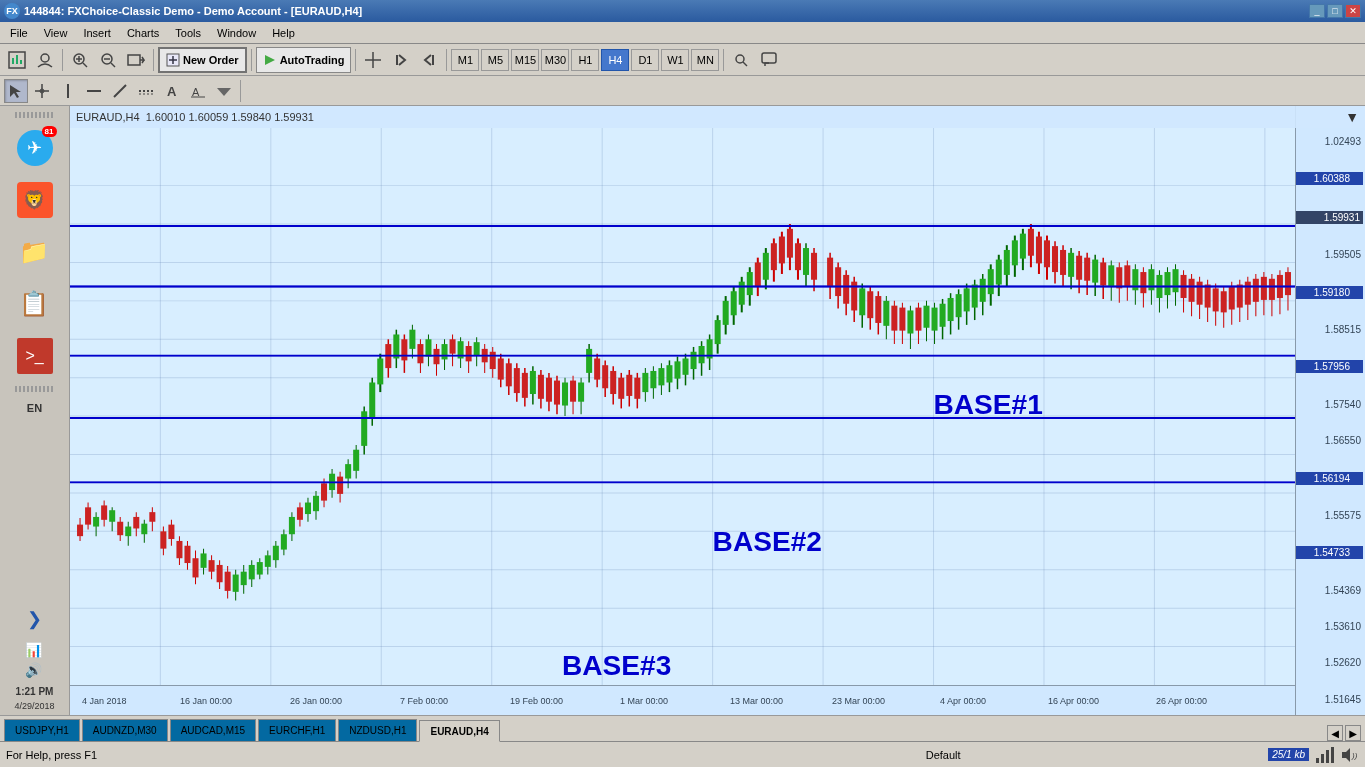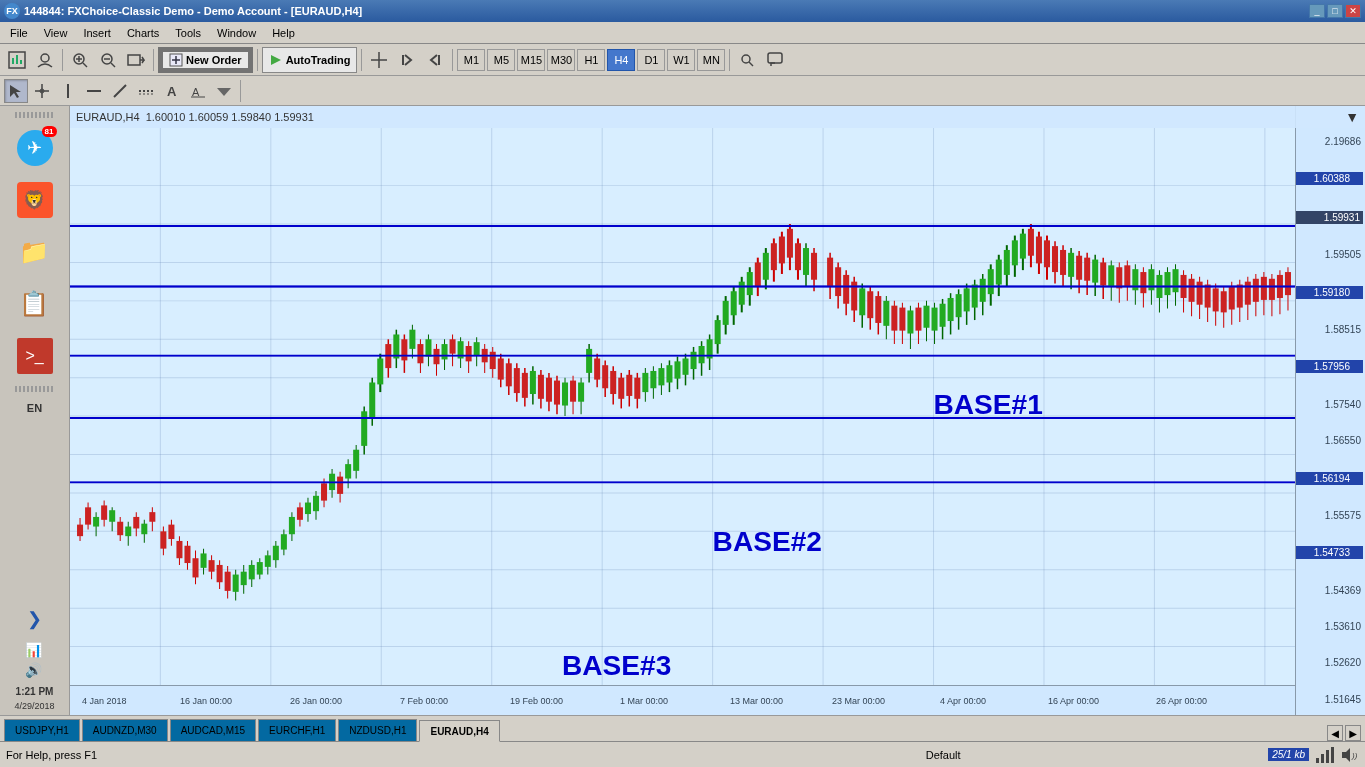--- a/index.html
+++ b/index.html
@@ -41,21 +41,21 @@
       padding: 2px 4px;
       border-bottom: 1px solid #999;
       gap: 2px;
     }
     .tb-btn {
       height: 26px; min-width: 26px; background: #d4d0c8;
       border: 1px solid transparent; display: flex; align-items: center;
       justify-content: center; cursor: pointer; font-size: 10px; padding: 0 3px;
     }
     .tb-separator { width: 1px; height: 22px; background: #999; margin: 0 2px; }
-    .tb-btn-new-order { background: #e8e8e8; border: 5px solid #737373; padding: 2px 6px; font-size: 11px; font-weight: bold; display: flex; align-items: center; gap: 3px; }
+    .tb-btn-new-order { background: #e8e8e8; border: 2px solid #737373; padding: 2px 6px; font-size: 11px; font-weight: bold; display: flex; align-items: center; gap: 3px; }
     .tb-btn-autotrading { background: #e8e8e8; border: 1px solid #888; padding: 2px 6px; font-size: 11px; font-weight: bold; display: flex; align-items: center; gap: 3px; }
 
     
     #drawing-toolbar {
       background: #d4d0c8;
       height: 30px;
       display: flex;
       align-items: center;
       padding: 2px 4px;
       border-bottom: 1px solid #999;
@@ -948,21 +948,21 @@
       <span class="time-label" style="left:440px;">19 Feb 00:00</span>
       <span class="time-label" style="left:550px;">1 Mar 00:00</span>
       <span class="time-label" style="left:660px;">13 Mar 00:00</span>
       <span class="time-label" style="left:762px;">23 Mar 00:00</span>
       <span class="time-label" style="left:870px;">4 Apr 00:00</span>
       <span class="time-label" style="left:978px;">16 Apr 00:00</span>
       <span class="time-label" style="left:1086px;">26 Apr 00:00</span>
     </div>
 
     <div id="price-axis">
-      <div class="price-label">2.19686</div>
+      <div class="price-label">1.02493</div>
       <div class="price-highlight">1.60388</div>
       <div class="price-highlight-current">1.59931</div>
       <div class="price-label">1.59505</div>
       <div class="price-highlight">1.59180</div>
       <div class="price-label">1.58515</div>
       <div class="price-highlight">1.57956</div>
       <div class="price-label">1.57540</div>
       <div class="price-label">1.56550</div>
       <div class="price-highlight">1.56194</div>
       <div class="price-label">1.55575</div>

